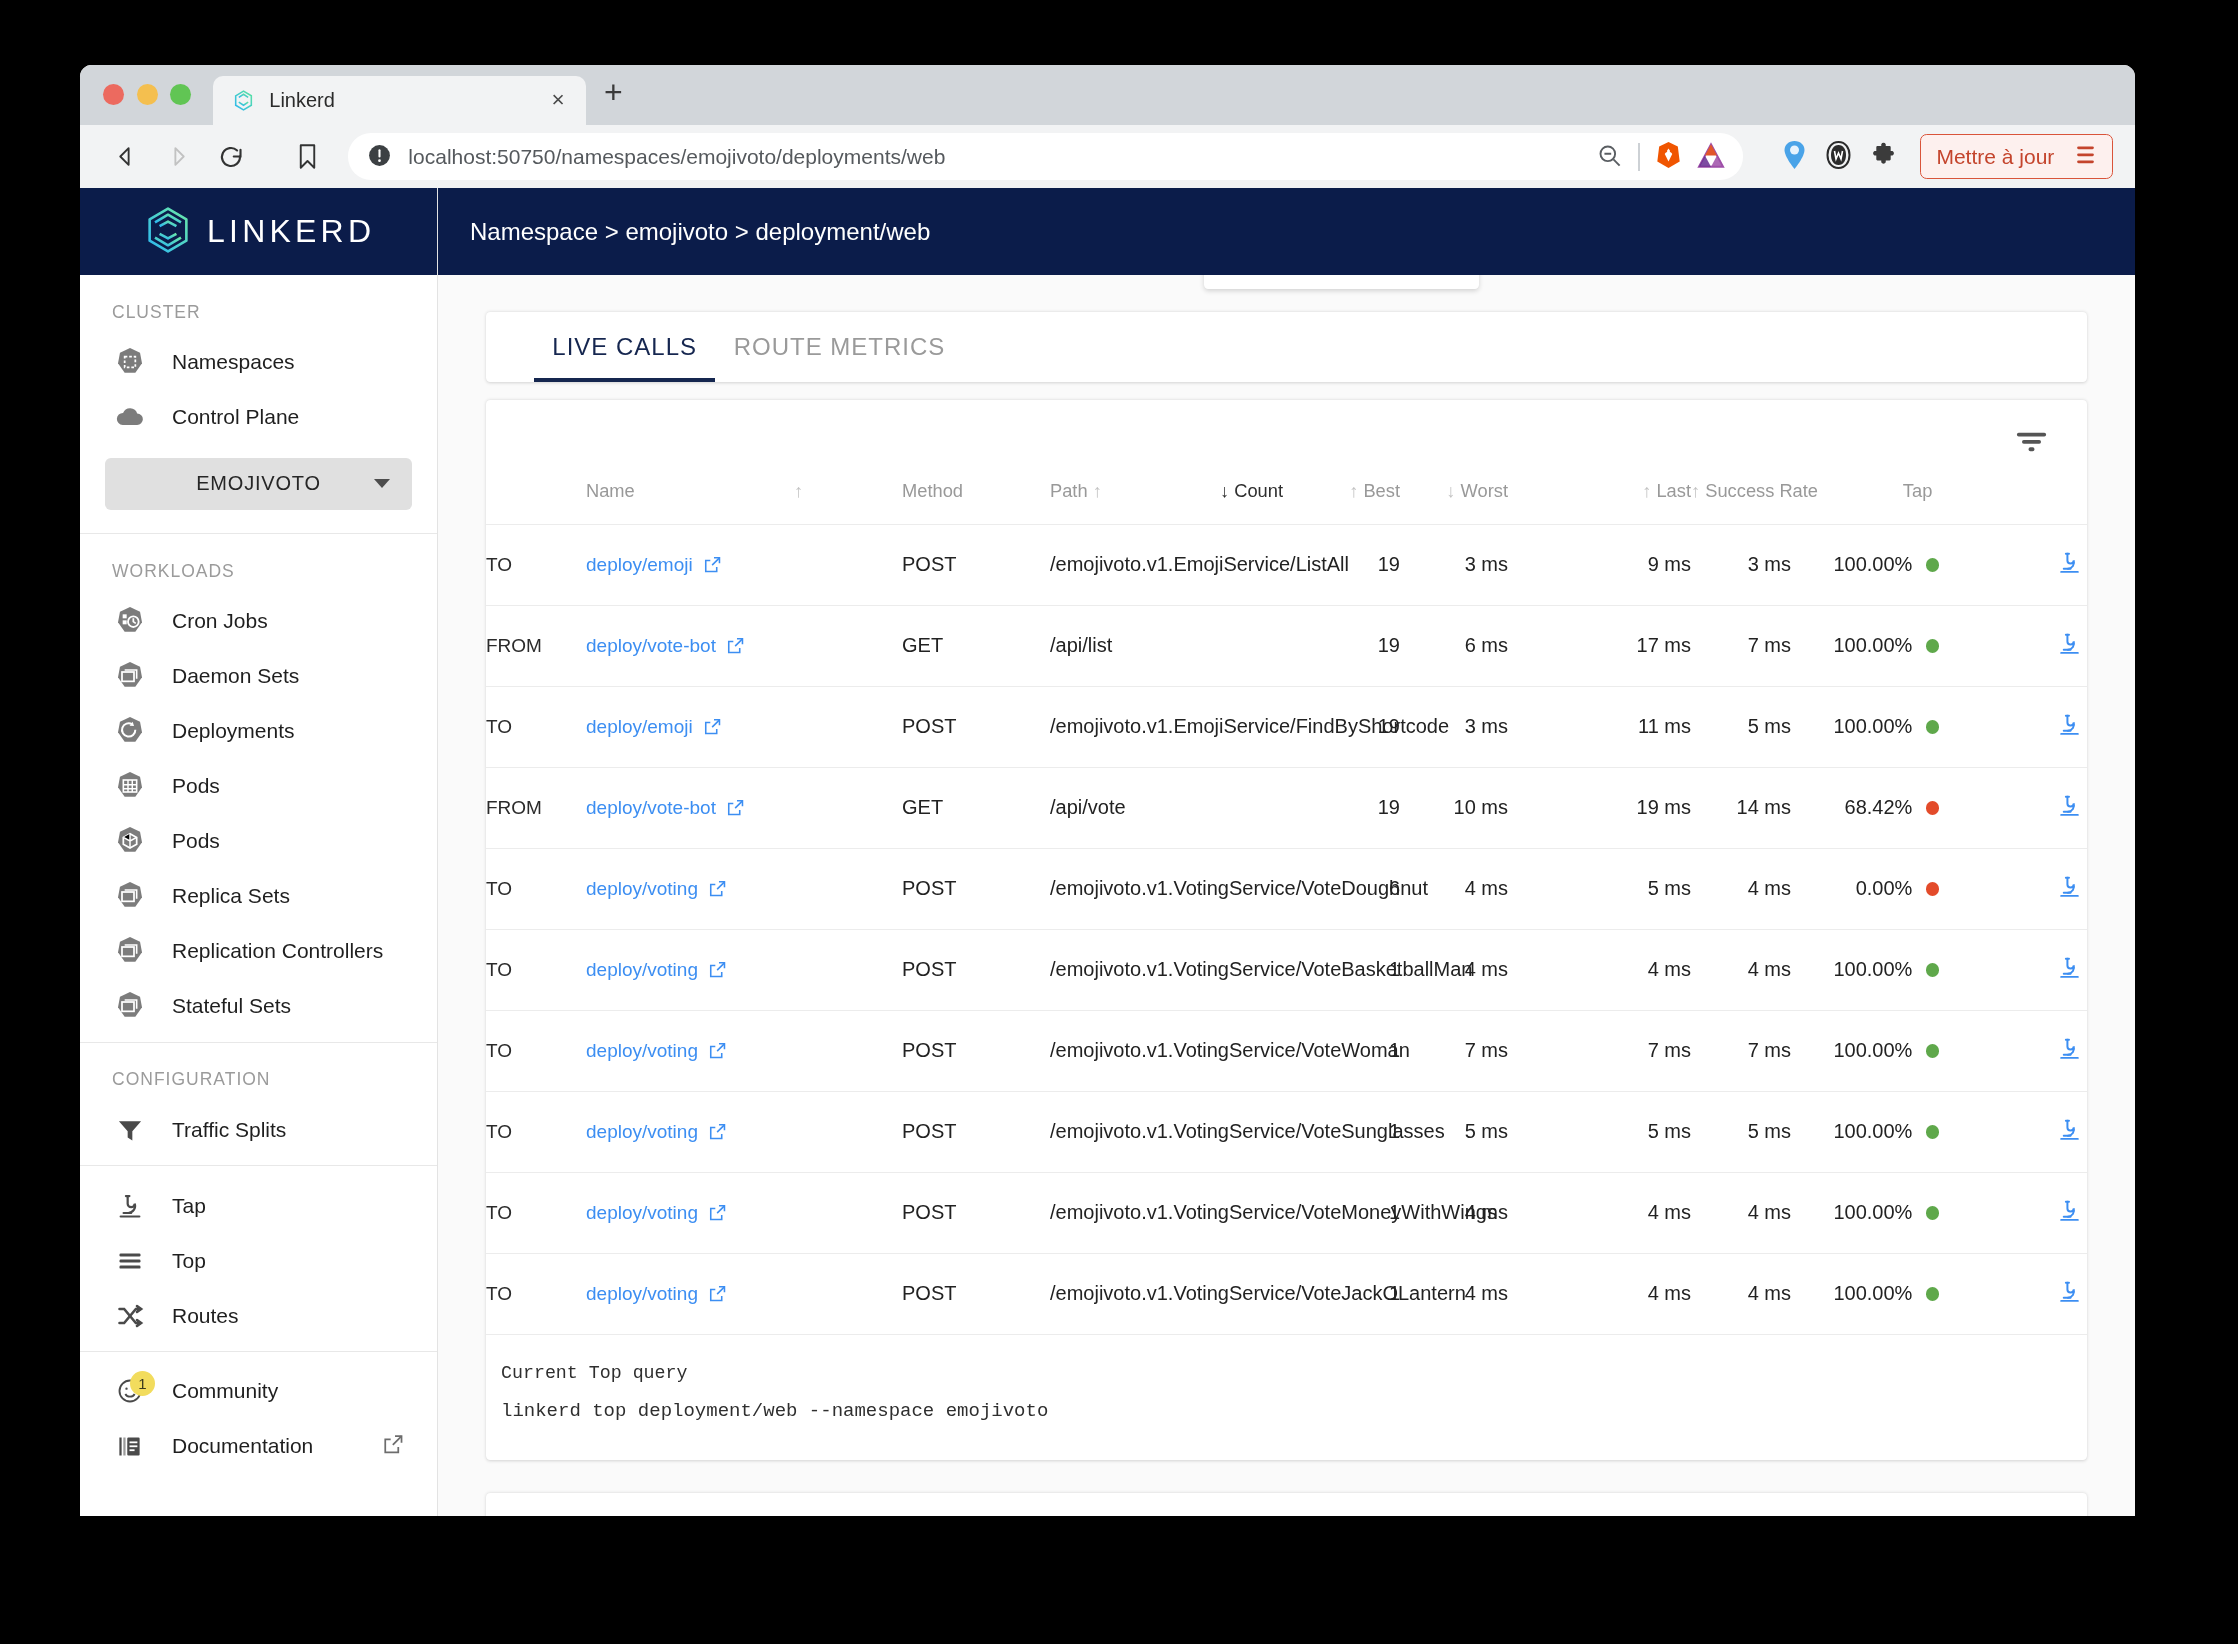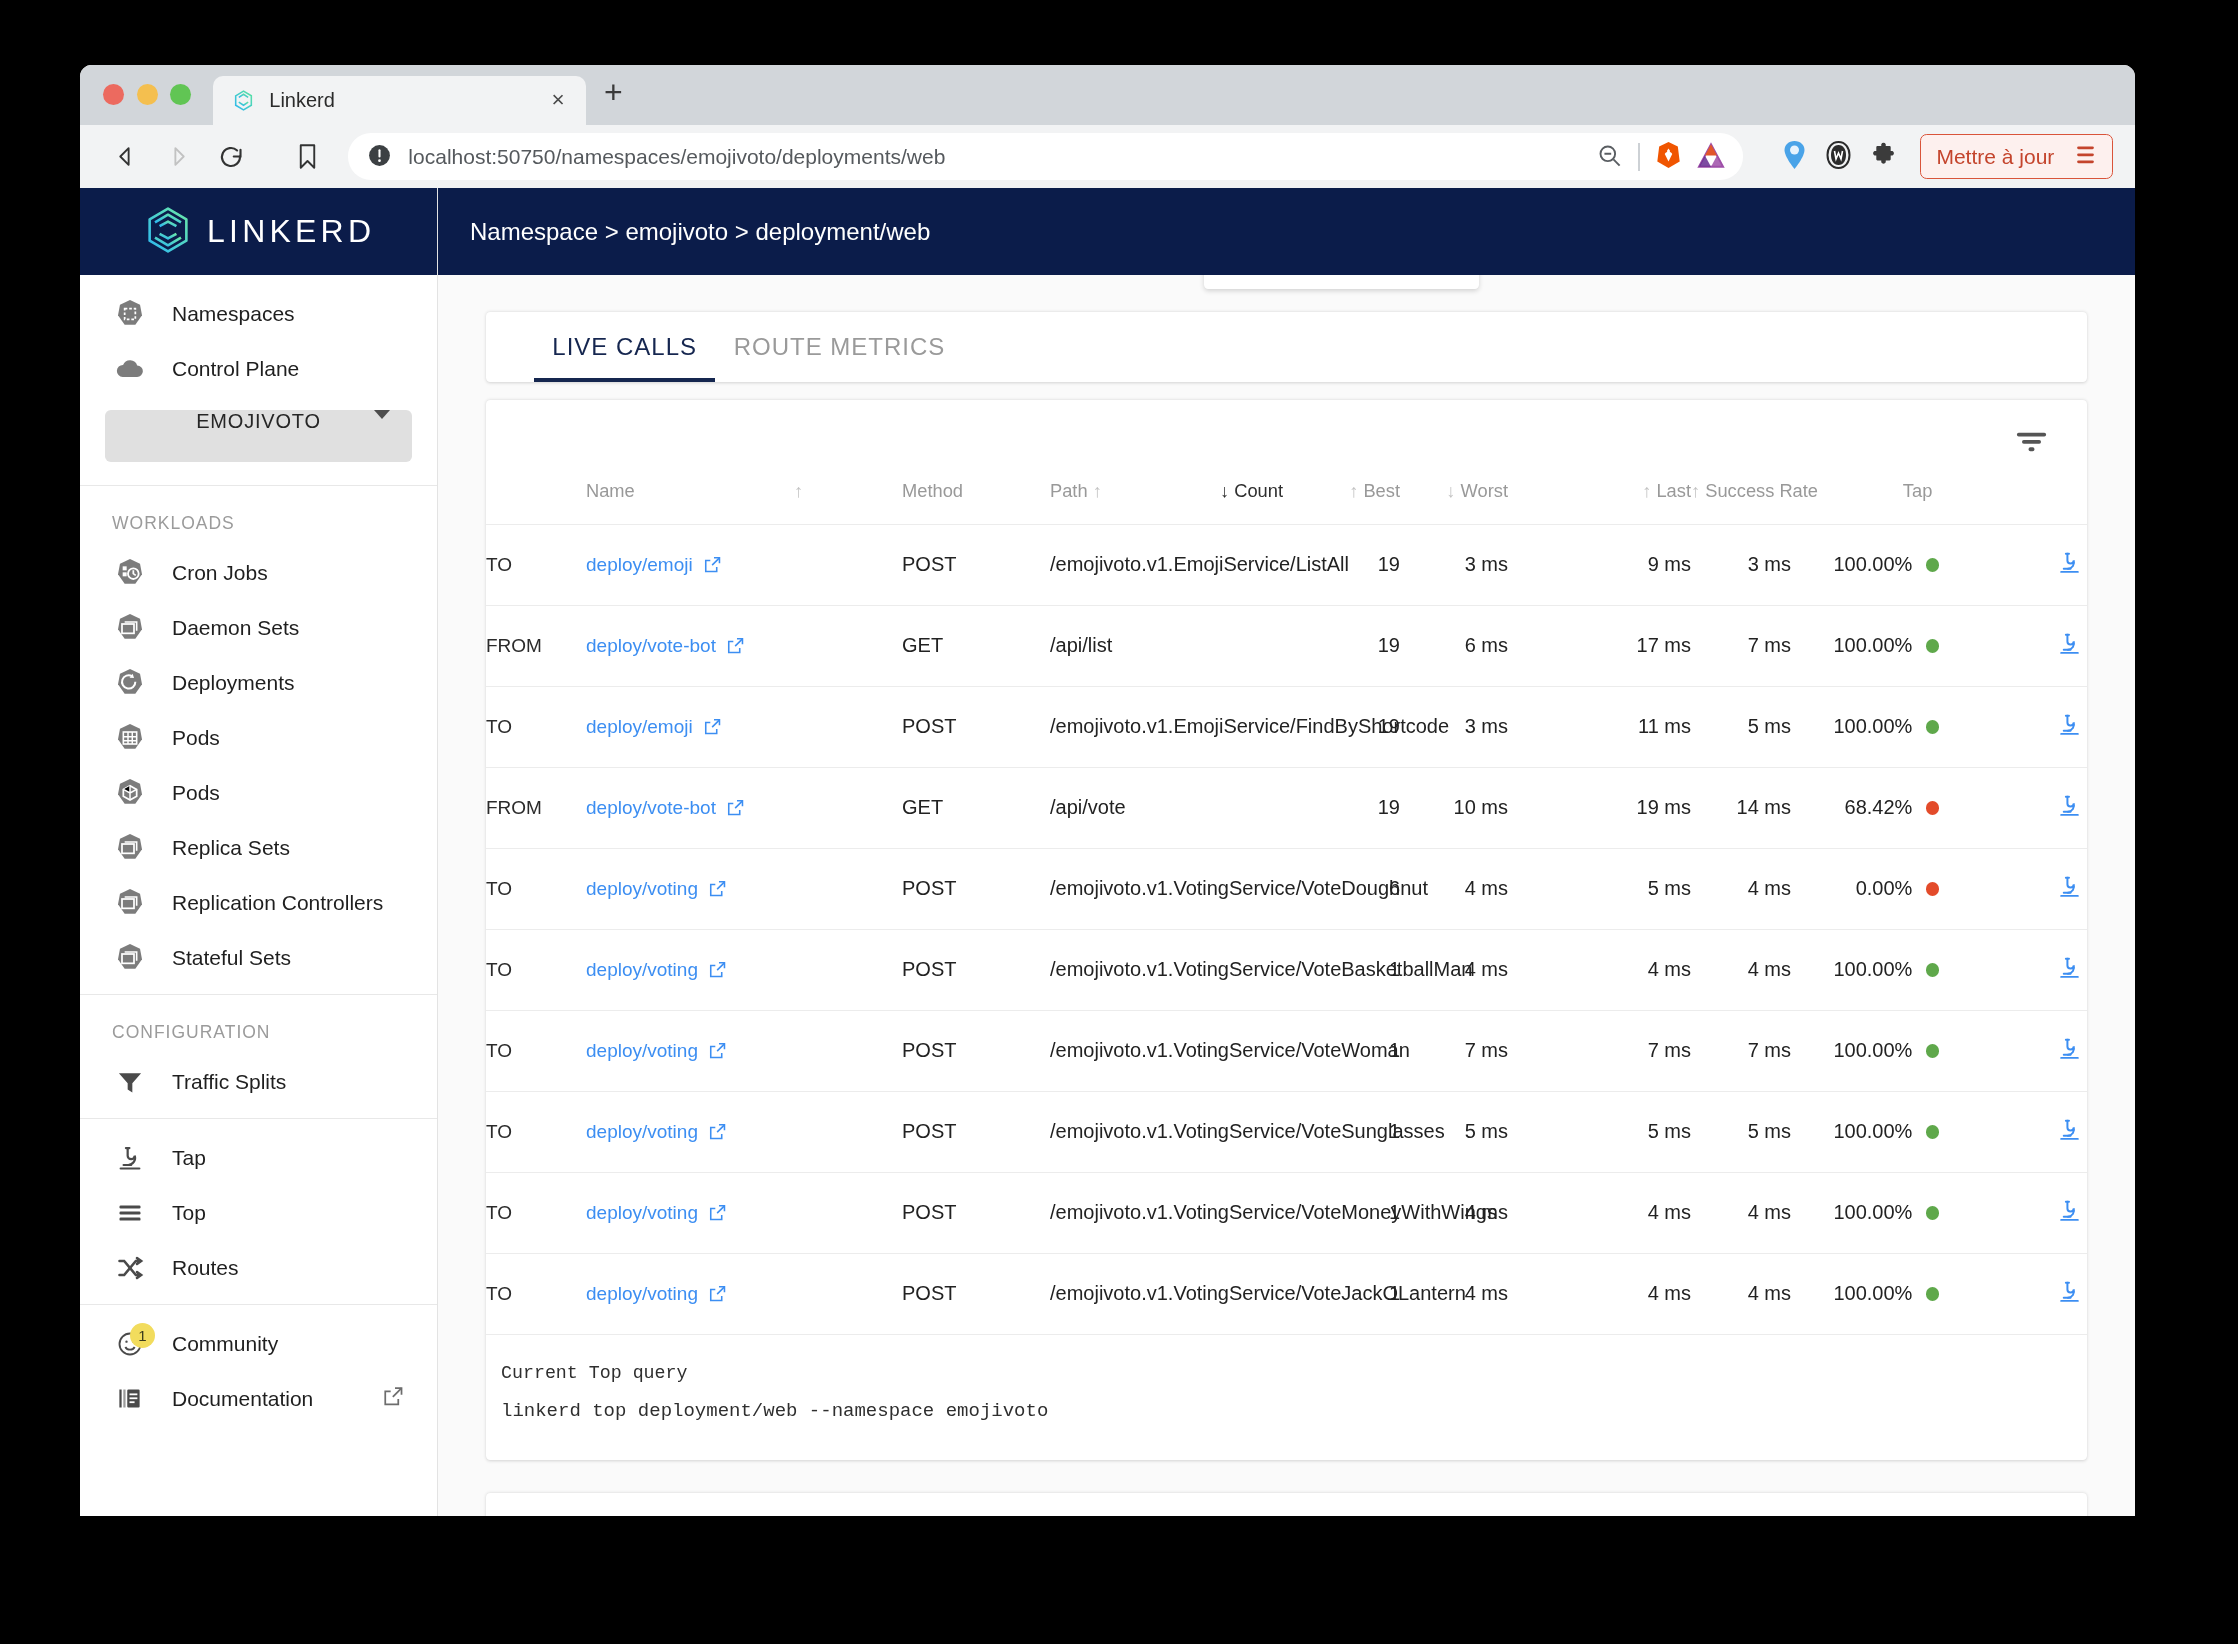--- a/index.html
+++ b/index.html
@@ -96,21 +96,21 @@
     display: flex; align-items: center; height: 55px; padding-left: 32px;
     gap: 25px; position: relative;
   }
   .navicon { width: 35px; flex: 0 0 35px; display: flex;
     align-items: center; justify-content: center; }
   .navlabel { font-size: 21px; color: #1f1f1f; }
   .ext-mark { position: absolute; right: 33px; }
 
   .ns-select {
     margin: 13.3px 25px 15px; height: 52px; background: #e0e0e0;
-    border-radius: 5.8px; display: flex; align-items: flex-start;
+    border-radius: 5.8px; display: flex; align-items: center;
     justify-content: center; position: relative;
   }
   .ns-select .ns-text { font-size: 20px; color: #262626; letter-spacing: 0.8px; }
   .ns-caret {
     position: absolute; right: 21.7px; width: 0; height: 0;
     border-left: 8.3px solid transparent; border-right: 8.3px solid transparent;
     border-top: 9.2px solid #4d4d4d;
   }
   .badge {
     position: absolute; left: 50px; top: 6.7px; background: #f2dc5d;
@@ -338,20 +338,21 @@
                 <path d="M25.5 12 L25.5 22"></path>
               <path d="M11.5 14.5 L17 11.5 L22.5 14.5"></path>
               <path d="M11.5 19.5 L17 22.5 L22.5 19.5"></path>
             </g>
           </svg>
         </span>
         <span class="wordmark">LINKERD</span>
       </div>
 
       <div class="navsection">
+        <div class="sec-label">Cluster</div>
         <div class="navitem">
           <span class="navicon">
             <svg width="32" height="32" viewBox="0 0 24 24">
               <path d="M12 1.5 L19.5 5 L21 13 L16 20 H8 L3 13 L4.5 5 Z" fill="#7c7c7c"></path>
               <rect x="8" y="8" width="8" height="8" fill="none" stroke="#fff" stroke-width="1.3" stroke-dasharray="2 1.4"></rect>
             </svg>
           </span>
           <span class="navlabel">Namespaces</span>
         </div>
         <div class="navitem">

